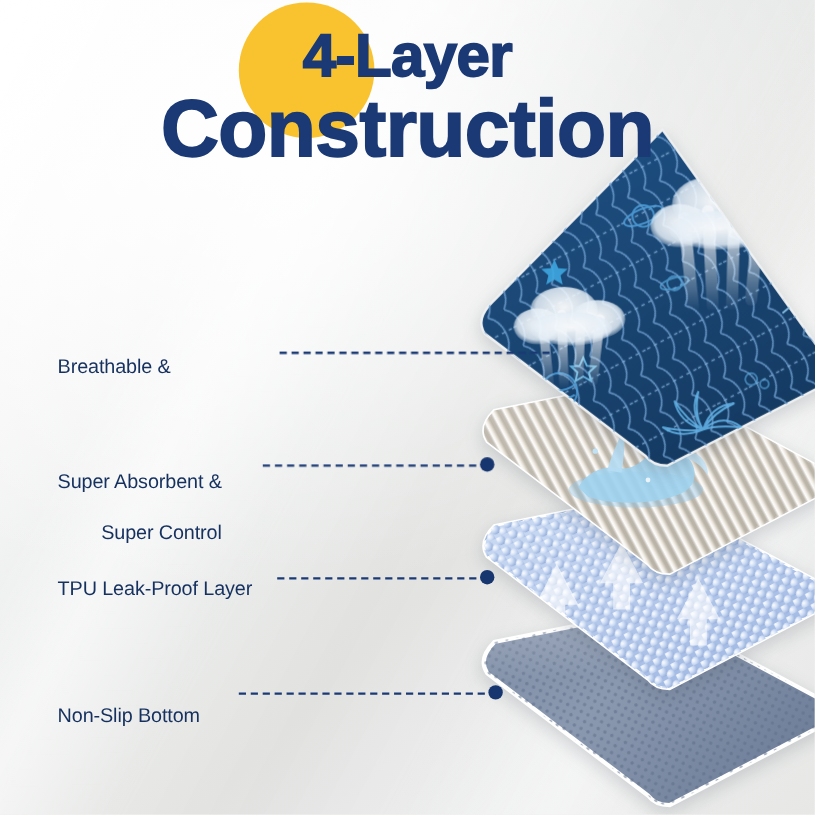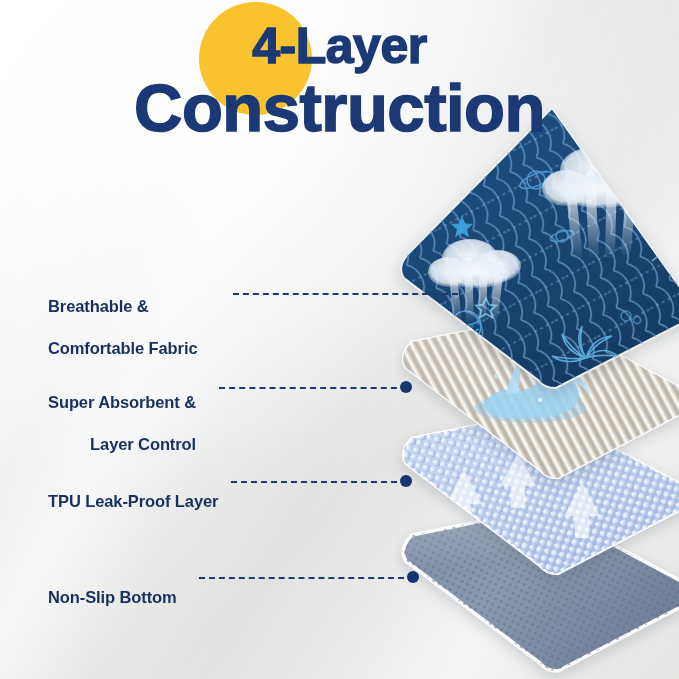--- a/index.html
+++ b/index.html
@@ -55,21 +55,21 @@
     letter-spacing:-.5px;
     -webkit-text-stroke:1.5px #1b3a75;
   }
   .title .l1{display:block;}
   .title .l2{display:block;font-size:67px;margin-top:4px;}
 
   
   .label{
     position:absolute;
     color:#16315f;
-    font-weight:700;
+    font-weight:400;
     font-size:16.5px;
     line-height:1.28;
     letter-spacing:-.1px;
     white-space:pre-line;
   }
   .leader{
     position:absolute;height:0;
     border-top:2px dashed #1b3a75;
   }
   .dot{
@@ -303,32 +303,31 @@
   <div class="header">
     <div class="sun"></div>
     <div class="title">
       <span class="l1">4-Layer</span>
       <span class="l2">Construction</span>
     </div>
   </div>
 
   <div class="label" style="left:48px;top:275px;">
     <span>Breathable &amp;</span><br>
-    <span>Comfortable Fabric</span>
   </div>
   <div class="leader" style="left:233px;top:293px;width:225px;"></div>
 
   <div class="label" style="left:48px;top:371px;text-align:right;">
     <span>Super Absorbent &amp;</span><br>
-    <span>Layer Control</span>
+    <span>Super Control</span>
   </div>
   <div class="leader" style="left:219px;top:387px;width:188px;"></div>
   <div class="dot" style="left:400px;top:381px;"></div>
 
-  <div class="label" style="left:48px;top:470px;">
+  <div class="label" style="left:48px;top:460px;">
     <span>TPU Leak-Proof Layer</span>
   </div>
   <div class="leader" style="left:231px;top:481px;width:176px;"></div>
   <div class="dot" style="left:400px;top:475px;"></div>
 
   <div class="label" style="left:48px;top:566px;">
     <span>Non-Slip Bottom</span>
   </div>
   <div class="leader" style="left:199px;top:577px;width:215px;"></div>
   <div class="dot" style="left:407px;top:571px;"></div>

